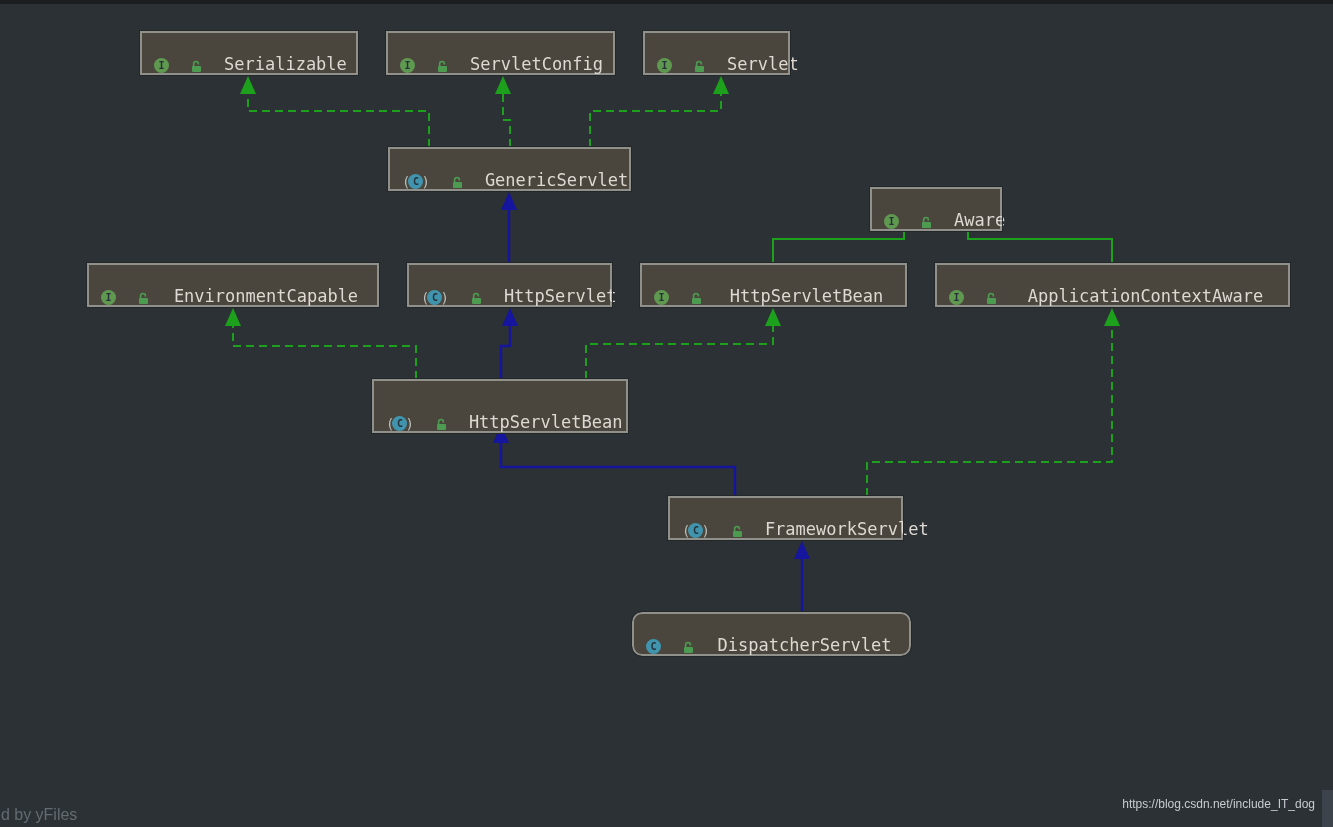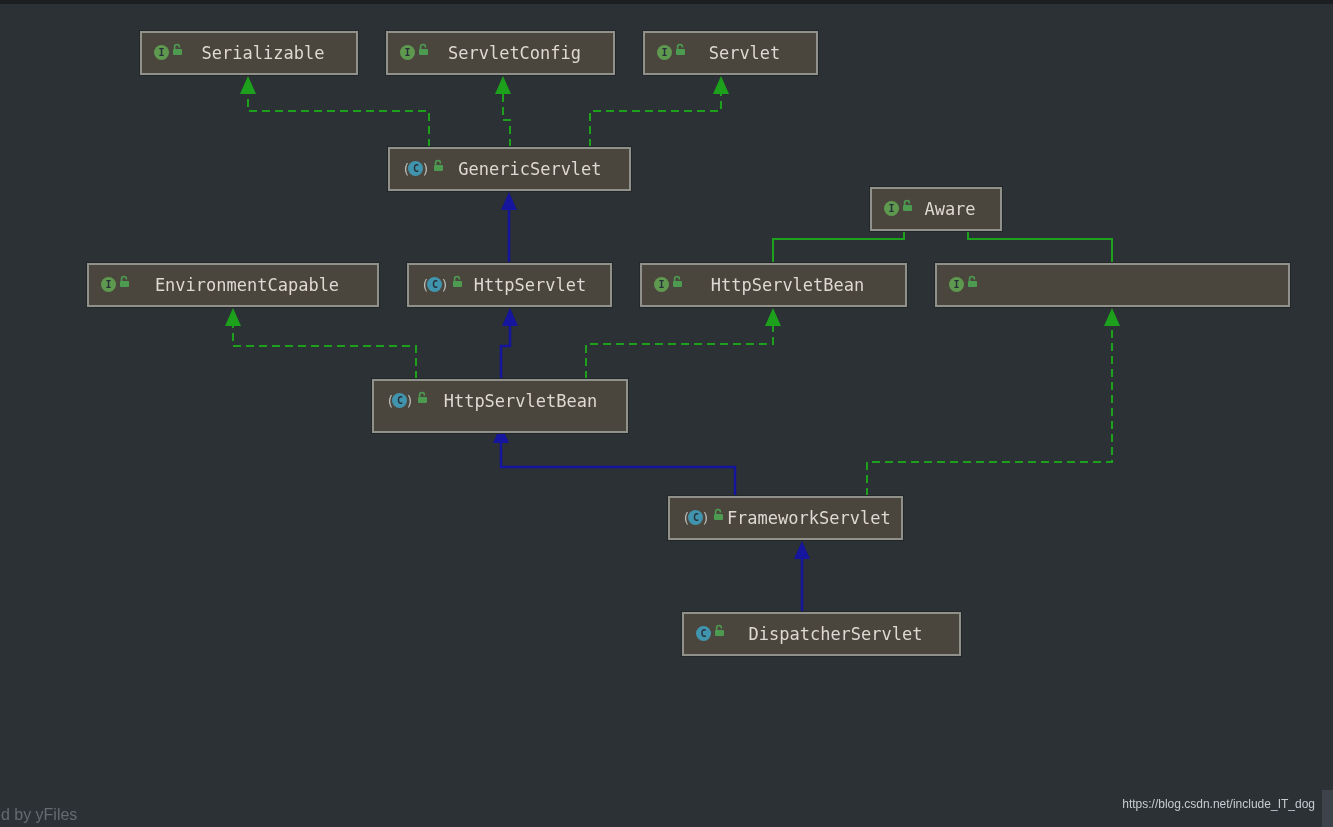--- a/index.html
+++ b/index.html
@@ -15,22 +15,22 @@
     width:1333px;height:827px;overflow:hidden;position:relative;
     background:var(--background);
     font-family:"DejaVu Sans Mono", monospace;
   }
   .top-bar{position:absolute;left:0;top:0;width:1333px;height:4px;background:var(--top_bar);}
   .node{
     position:absolute;box-sizing:border-box;
     background:var(--node_fill);
     border:2px solid var(--node_border);
     outline:1px solid #23272a;
-    display:flex;align-items:flex-start;
-    padding:12px 12px;gap:2px;
+    display:flex;align-items:flex-end;
+    padding:0 12px;gap:21px;
     color:var(--node_text);font-size:17px;line-height:1;
     cursor:default;
   }
   .label{flex:1;text-align:center;white-space:nowrap;padding-right:4px;}
   .badge{display:inline-flex;align-items:center;flex:0 0 auto;}
   .circ{
     width:15px;height:15px;border-radius:50%;
     display:inline-flex;align-items:center;justify-content:center;
     font-size:10px;font-weight:bold;color:var(--icon_letter);
   }
@@ -116,21 +116,21 @@
     </span>
   <span class="lock">
       <svg width="13" height="13" viewBox="0 0 13 13">
         <path d="M3.6 6 V3.9 a2.4 2.4 0 0 1 4.8 0 V4.6" fill="none" stroke="#4d9b50" stroke-width="1.6"></path>
         <rect x="2" y="6" width="9" height="6" rx="1" fill="#4d9b50"></rect>
       </svg>
     </span>
   <span class="label">ServletConfig</span>
 </div>
 
-<div class="node" style="left:643px;top:31px;width:175px;height:44px;">
+<div class="node" style="left:643px;top:31px;width:147px;height:44px;">
   <span class="badge kind-interface">
       <span class="circ"></span>
     </span>
   <span class="lock">
       <svg width="13" height="13" viewBox="0 0 13 13">
         <path d="M3.6 6 V3.9 a2.4 2.4 0 0 1 4.8 0 V4.6" fill="none" stroke="#4d9b50" stroke-width="1.6"></path>
         <rect x="2" y="6" width="9" height="6" rx="1" fill="#4d9b50"></rect>
       </svg>
     </span>
   <span class="label">Servlet</span>
@@ -204,20 +204,21 @@
 <div class="node" style="left:935px;top:263px;width:355px;height:44px;">
   <span class="badge kind-interface">
       <span class="circ"></span>
     </span>
   <span class="lock">
       <svg width="13" height="13" viewBox="0 0 13 13">
         <path d="M3.6 6 V3.9 a2.4 2.4 0 0 1 4.8 0 V4.6" fill="none" stroke="#4d9b50" stroke-width="1.6"></path>
         <rect x="2" y="6" width="9" height="6" rx="1" fill="#4d9b50"></rect>
       </svg>
     </span>
+  <span class="label">ApplicationContextAware</span>
 </div>
 
 <div class="node" style="left:372px;top:379px;width:256px;height:54px;">
   <span class="badge kind-abstract">
       <span class="circ"></span>
     </span>
   <span class="lock">
       <svg width="13" height="13" viewBox="0 0 13 13">
         <path d="M3.6 6 V3.9 a2.4 2.4 0 0 1 4.8 0 V4.6" fill="none" stroke="#4d9b50" stroke-width="1.6"></path>
         <rect x="2" y="6" width="9" height="6" rx="1" fill="#4d9b50"></rect>
@@ -232,21 +233,21 @@
     </span>
   <span class="lock">
       <svg width="13" height="13" viewBox="0 0 13 13">
         <path d="M3.6 6 V3.9 a2.4 2.4 0 0 1 4.8 0 V4.6" fill="none" stroke="#4d9b50" stroke-width="1.6"></path>
         <rect x="2" y="6" width="9" height="6" rx="1" fill="#4d9b50"></rect>
       </svg>
     </span>
   <span class="label">FrameworkServlet</span>
 </div>
 
-<div class="node" style="left:682px;top:612px;width:279px;height:44px;">
+<div class="node" style="left:632px;top:612px;width:279px;height:44px;border-radius:10px;">
   <span class="badge kind-class">
       <span class="circ"></span>
     </span>
   <span class="lock">
       <svg width="13" height="13" viewBox="0 0 13 13">
         <path d="M3.6 6 V3.9 a2.4 2.4 0 0 1 4.8 0 V4.6" fill="none" stroke="#4d9b50" stroke-width="1.6"></path>
         <rect x="2" y="6" width="9" height="6" rx="1" fill="#4d9b50"></rect>
       </svg>
     </span>
   <span class="label">DispatcherServlet</span>

